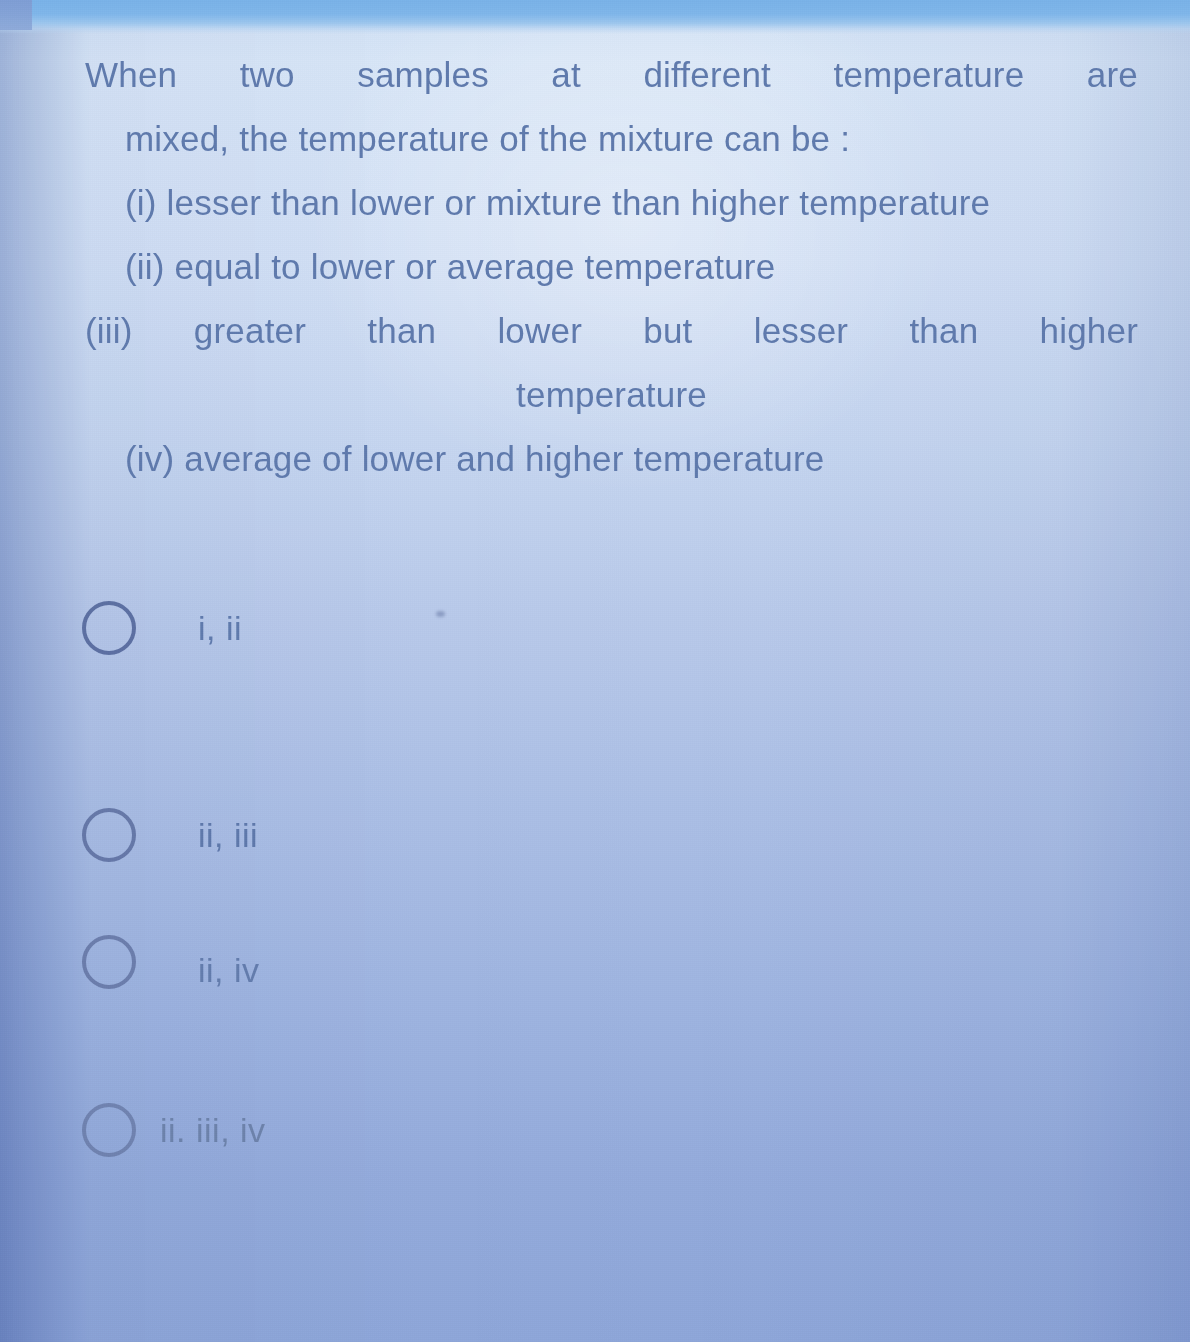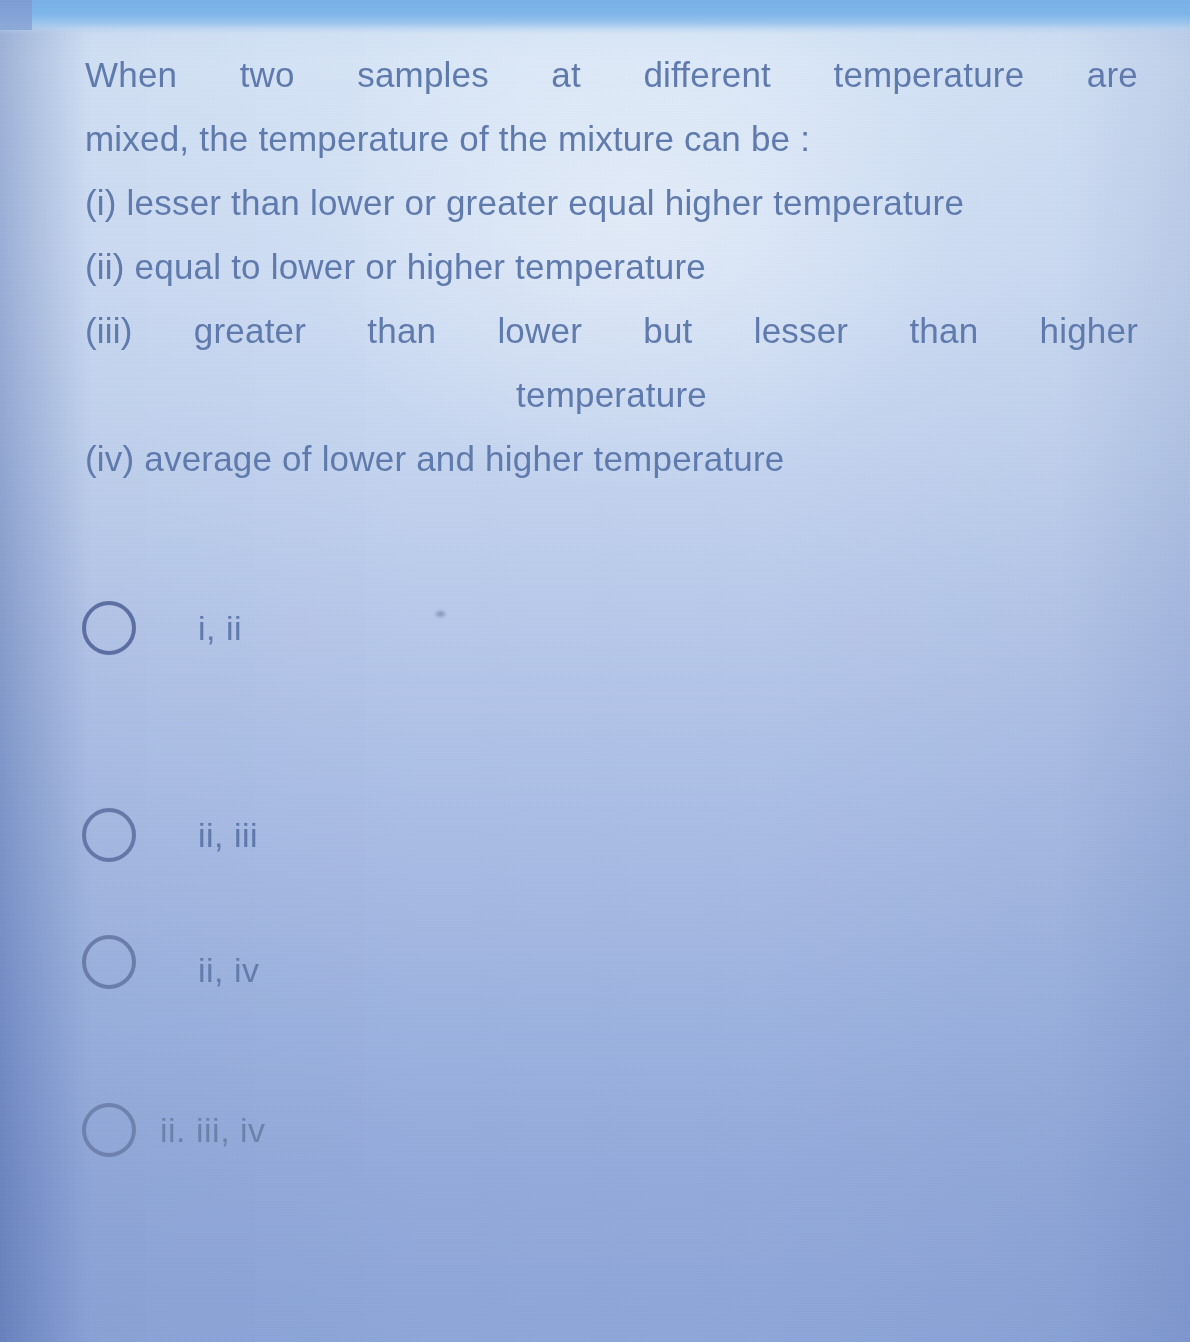--- a/index.html
+++ b/index.html
@@ -125,20 +125,21 @@
   .qline {
     display: block;
     white-space: pre-wrap;
   }
   .qline.justify {
     text-align: justify;
     text-align-last: justify;
   }
   .qline.plain {
     text-align: left;
+    margin-left: 40px;
   }
   
   .qline.cont {
     text-align: center;
   }
 
   
   #options {
     position: absolute;
     left: 0;
@@ -203,22 +204,22 @@
 
   <div id="glow"></div>
   <div id="top-band"></div>
   <div id="top-left-notch"></div>
 
   <div id="content">
 
     <div id="question-block">
       <span class="qline justify">When two samples at different temperature are</span>
       <span class="qline plain">mixed, the temperature of the mixture can be :</span>
-      <span class="qline plain">(i) lesser than lower or greater equal higher temperature</span>
-      <span class="qline plain">(ii) equal to lower or higher temperature</span>
+      <span class="qline plain">(i) lesser than lower or mixture than higher temperature</span>
+      <span class="qline plain">(ii) equal to lower or average temperature</span>
       <span class="qline justify">(iii) greater than lower but lesser than higher</span>
       <span class="qline cont">temperature</span>
       <span class="qline plain">(iv) average of lower and higher temperature</span>
     </div>
 
     <div id="options">
 
       <div class="option-row" style="top:592px;text-align:right;">
         <span class="radio"></span>
         <span class="opt-label">i, ii</span>

